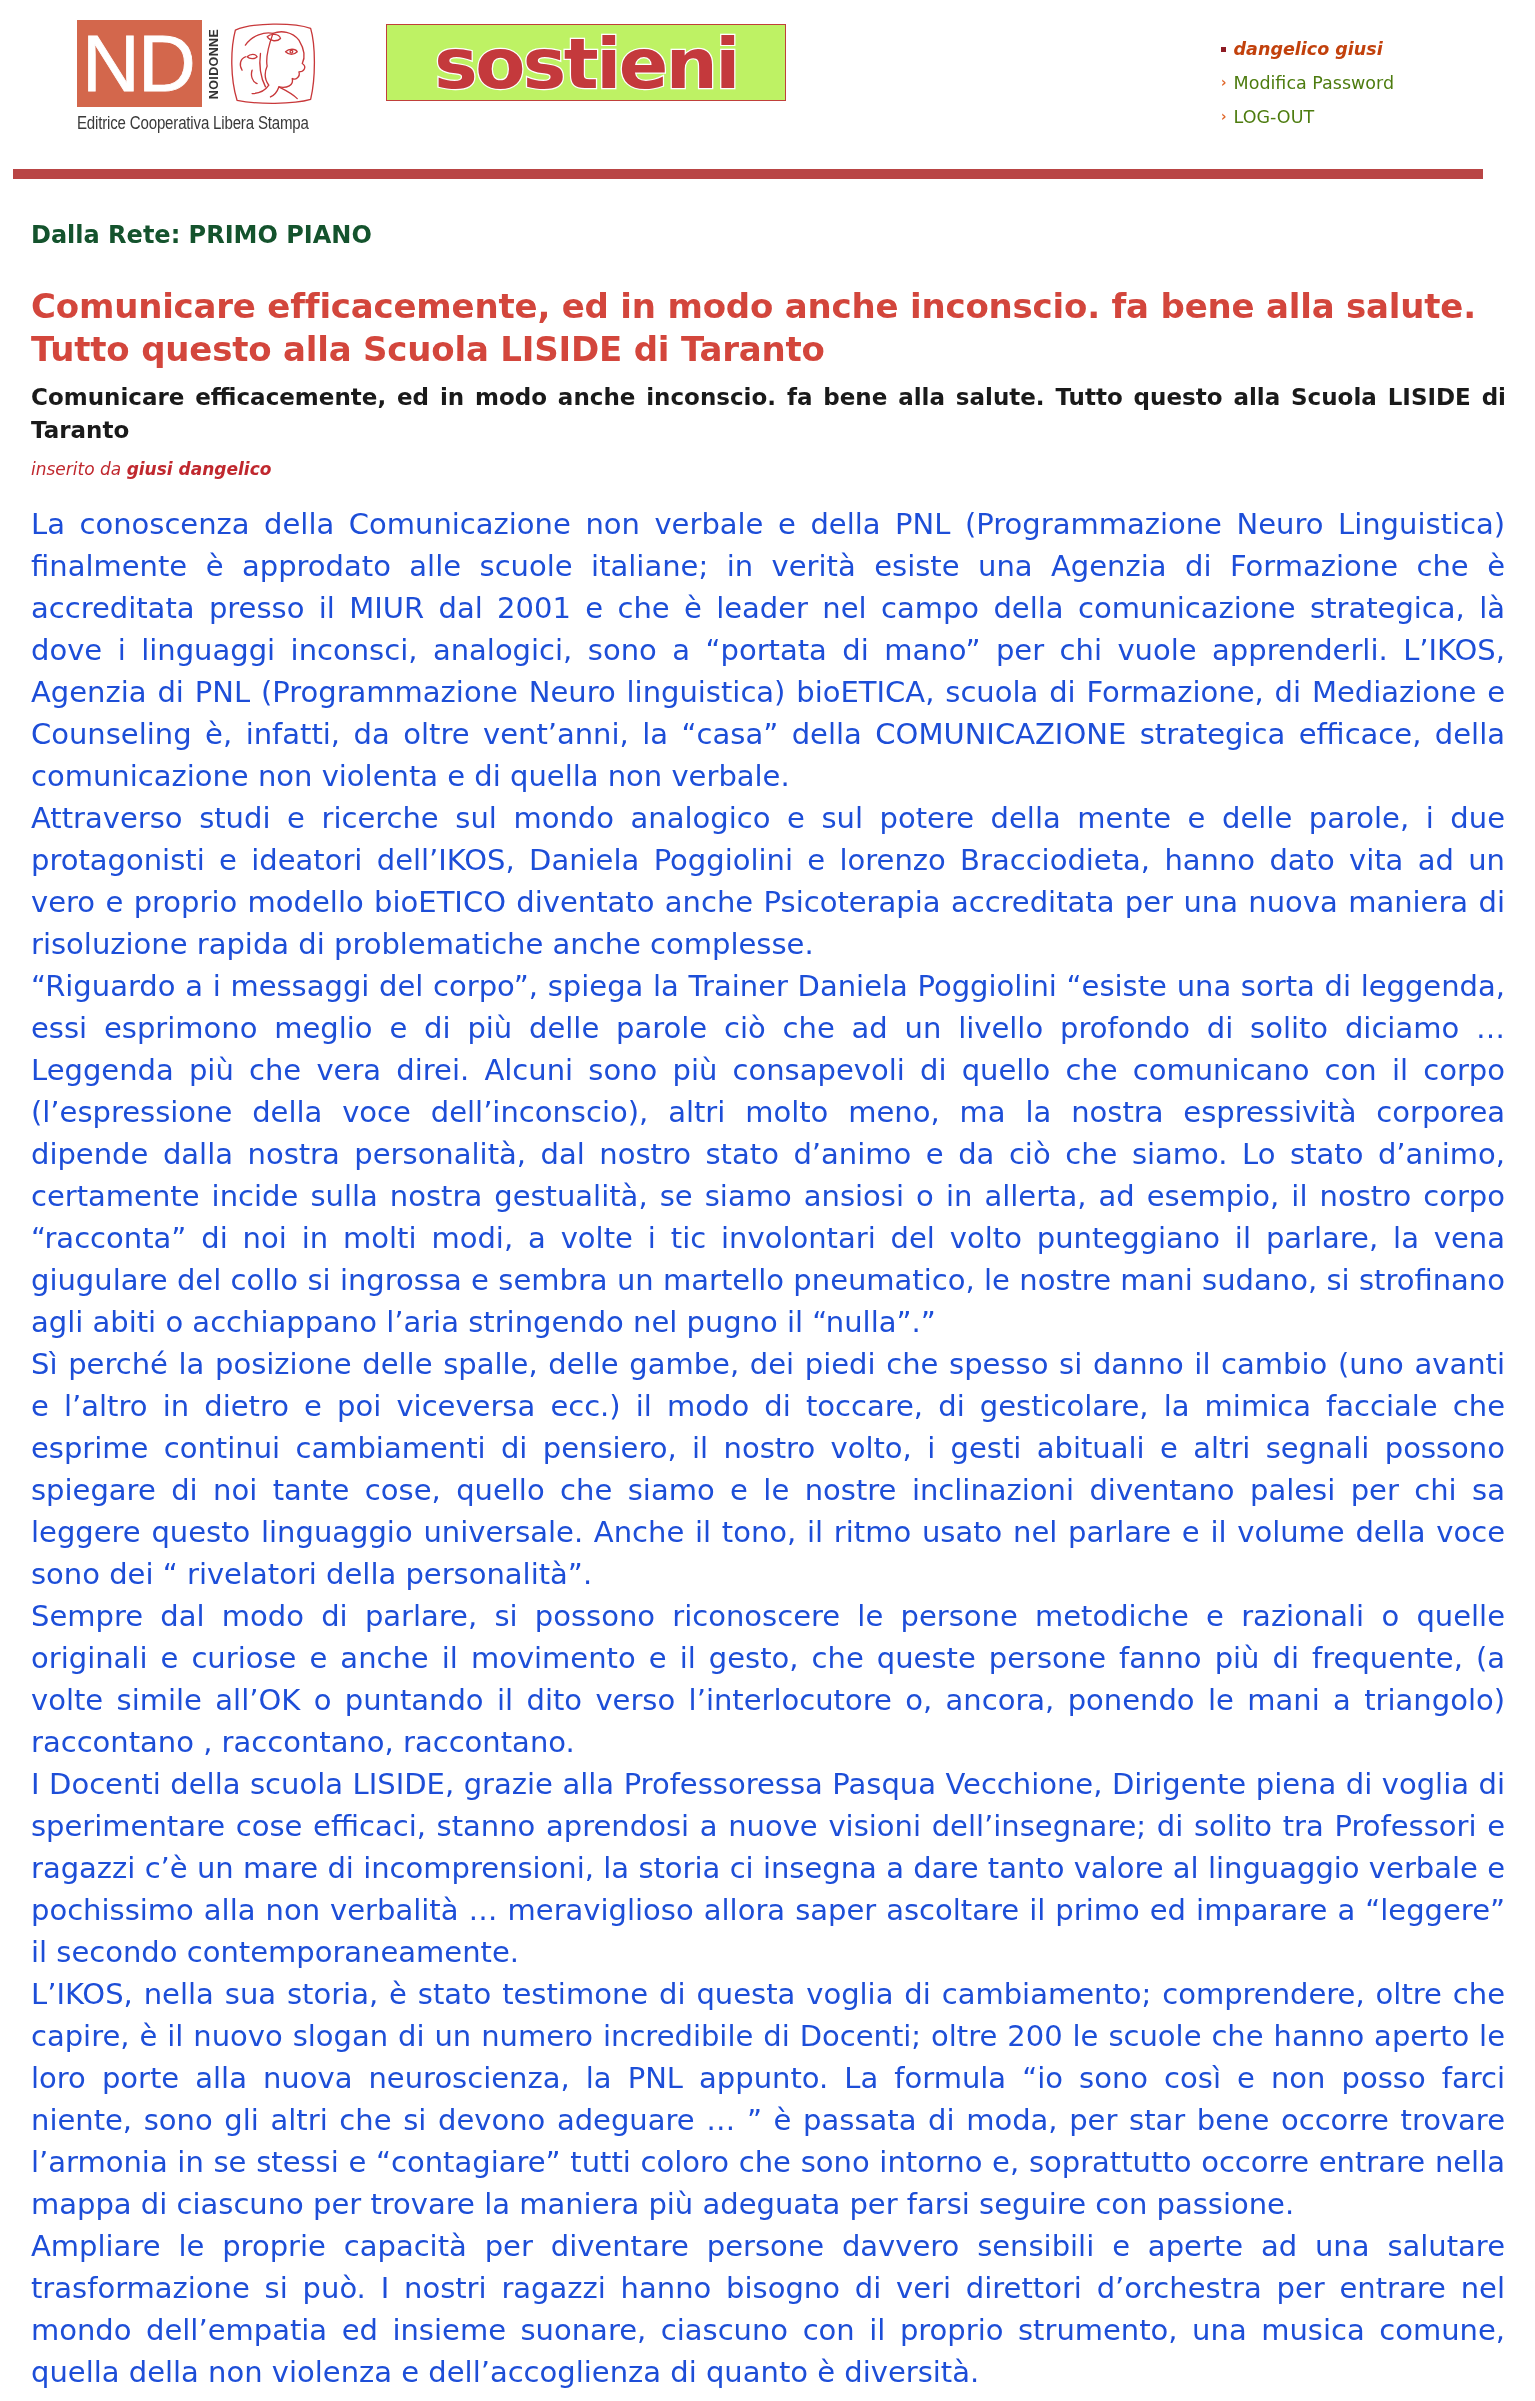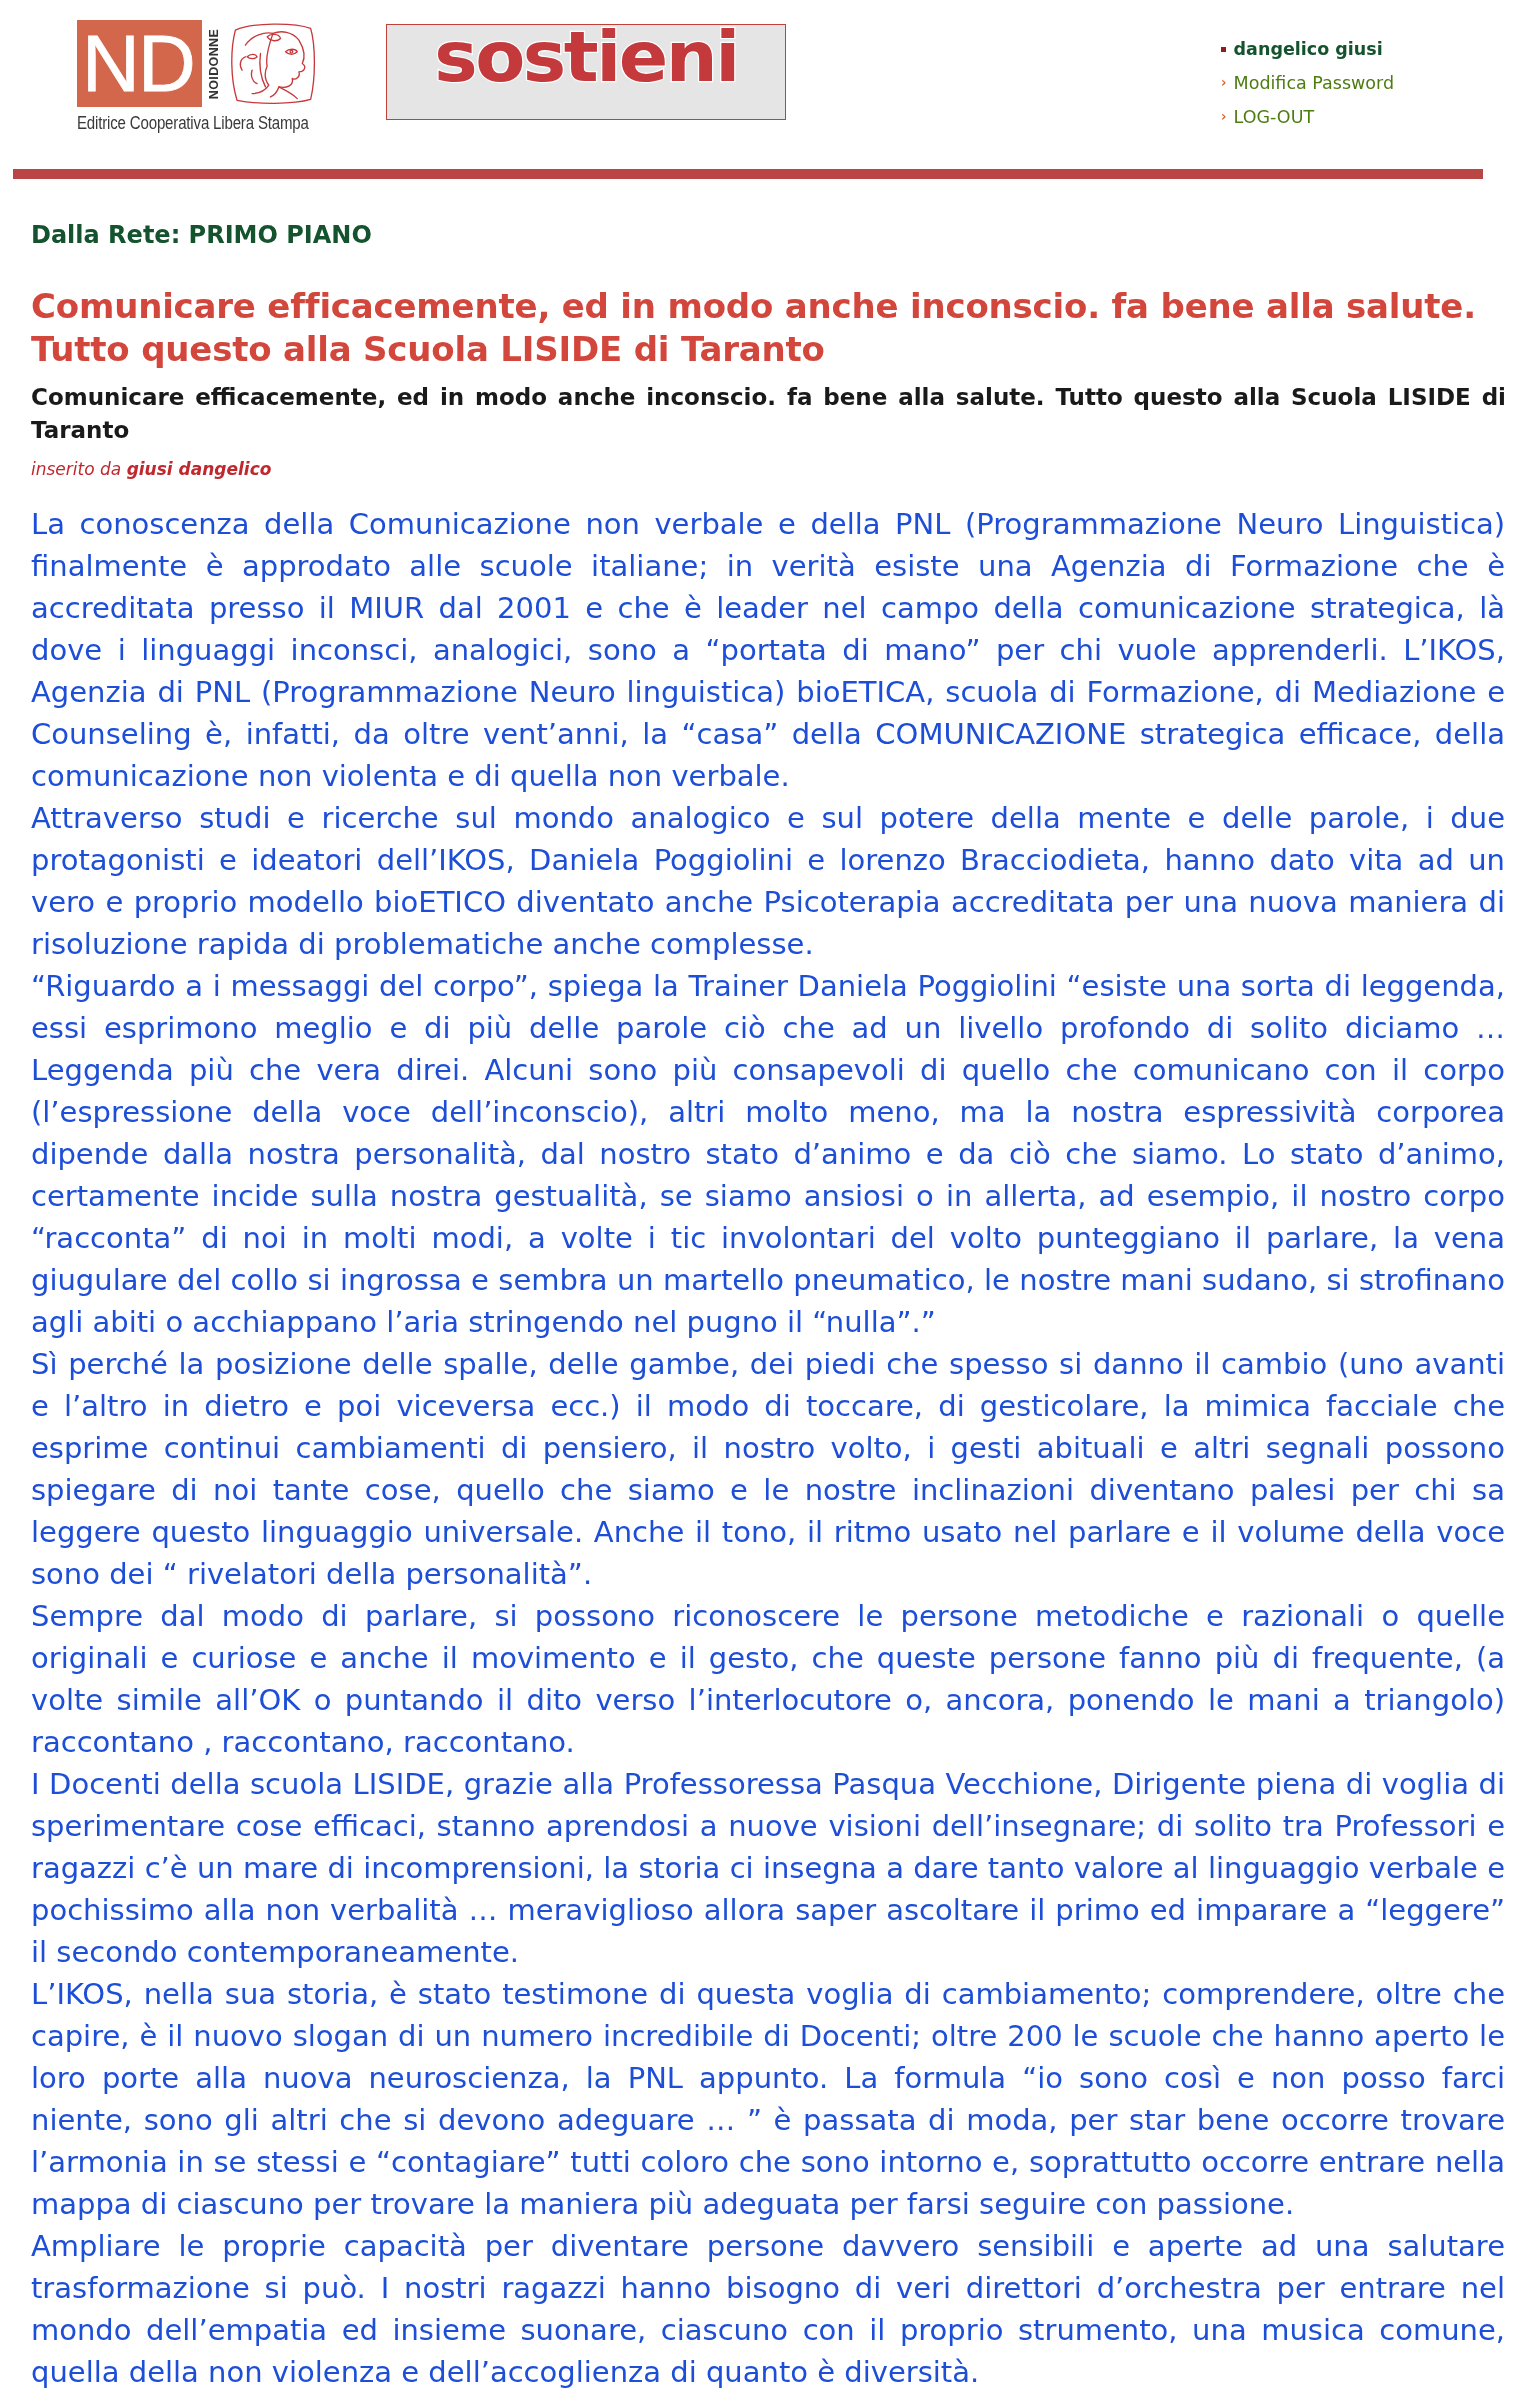--- a/index.html
+++ b/index.html
@@ -17,36 +17,36 @@
                display: flex; align-items: center; justify-content: center; }
   .logo-vert span { display: block; transform: rotate(-90deg); white-space: nowrap;
                     font-family: "Liberation Sans", sans-serif; font-weight: bold;
                     font-size: 12.5px; letter-spacing: 0.4px; color: #333; }
   .logo-face { position: absolute; left: 150px; top: 0; width: 92px; height: 87px; }
   .logo-caption { position: absolute; left: 0; top: 93px; white-space: nowrap;
                   font-family: "Liberation Sans", sans-serif; font-size: 17.5px;
                   color: #3a3a3a; letter-spacing: -0.2px; transform: scaleX(0.86);
                   transform-origin: left top; }
 
-  .banner { position: absolute; left: 386px; top: 24px; width: 400px; height: 96px;
-            background: #e5e5e5; border: 1.7px solid #c0403a; box-sizing: border-box;
-            display: flex; align-items: flex-start; justify-content: center; }
+  .banner { position: absolute; left: 386px; top: 24px; width: 400px; height: 77px;
+            background: #bef264; border: 1.7px solid #c0403a; box-sizing: border-box;
+            display: flex; align-items: flex-end; justify-content: center; }
   .banner-text { font-family: "DejaVu Sans", sans-serif; font-weight: bold;
                  font-size: 73px; line-height: 1; color: #c4393c; letter-spacing: -2.5px;
                  -webkit-text-stroke: 2.5px #ffffff; paint-order: stroke fill;
                  transform: scaleY(0.95); margin-top: -5px; }
 
   .user-menu { position: absolute; left: 1217px; top: 32px; }
   .user-menu .item { display: flex; align-items: center; height: 34px; }
   .user-menu .bullet { width: 13.3px; display: inline-flex; align-items: center;
                        justify-content: center; margin-right: 3.3px; }
   .sq { width: 5px; height: 5px; background: #8e1c24; display: block; }
   .chev { color: #e0672a; font-weight: bold; font-size: 13.3px; line-height: 1; }
   .user-menu .label { font-family: "DejaVu Sans", sans-serif; font-size: 17.5px; color: #4d7c0f; }
-  .user-menu .label.user { color: #14532d; font-weight: bold; }
+  .user-menu .label.user { color: #c2410c; font-weight: bold; font-style: italic; }
 
   .divider { position: absolute; left: 12.5px; top: 169px; width: 1470px; height: 10px;
              background: #b94545; }
 
   
   .section { position: absolute; left: 31px; top: 221px; font-family: "DejaVu Sans", sans-serif;
              font-weight: bold; font-size: 24px; color: #14532d; letter-spacing: 0px; }
 
   .title { position: absolute; left: 31px; top: 285px; width: 1482px; margin: 0;
            font-family: "DejaVu Sans", sans-serif; font-weight: bold; font-size: 34px;

